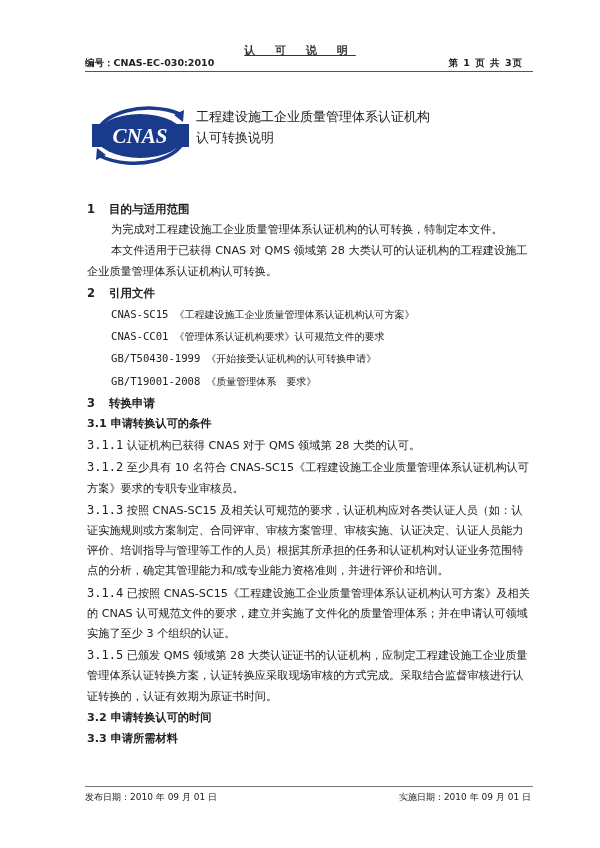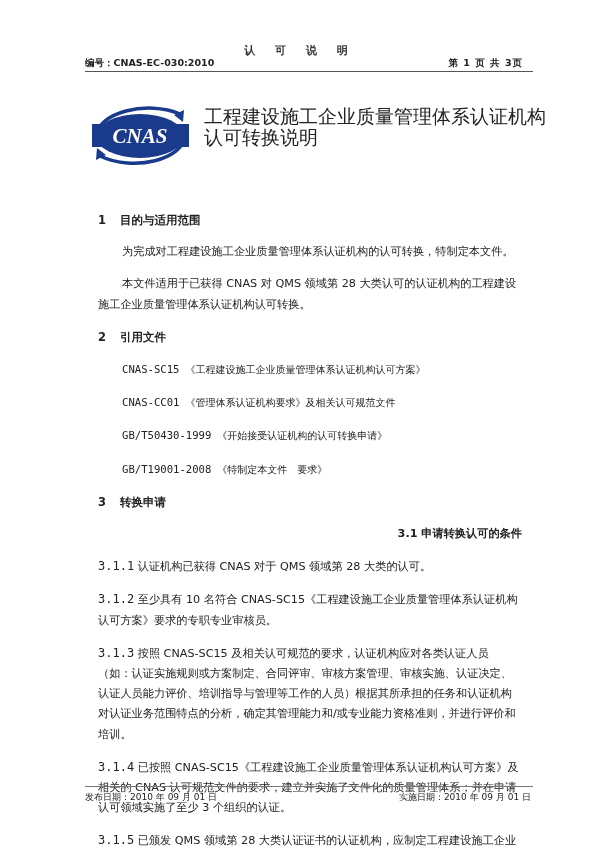--- a/index.html
+++ b/index.html
@@ -18,20 +18,21 @@
     .page-header-title {
       position: absolute;
       top: 43px;
       left: 0;
       width: 600px;
       text-align: center;
       font-size: 11px;
       font-weight: bold;
       letter-spacing: 8px;
       color: #333;
+      text-decoration: underline;
     }
     .page-header-row {
       position: absolute;
       top: 57px;
       left: 85px;
       width: 448px;
       height: 14px;
       font-size: 9.5px;
       color: #222;
       border-bottom: 1.5px solid #555;
@@ -41,40 +42,40 @@
 
     .logo {
       position: absolute;
       left: 88px;
       top: 100px;
       width: 105px;
       height: 70px;
     }
     .doc-title {
       position: absolute;
-      left: 204px;
+      left: 196px;
       top: 106px;
-      font-size: 19px;
+      font-size: 13px;
       line-height: 21px;
       color: #222;
     }
 
     .content {
       position: absolute;
       left: 86px;
       top: 198px;
       width: 448px;
       font-size: 11.2px;
       line-height: 20.2px;
       color: #222;
     }
-    .content p { margin: 12px; }
+    .content p { margin: 1px; }
     .h1 { font-weight: bold; font-size: 11.5px; }
     .h1 .num { display: inline-block; width: 22px; }
-    .h2 { font-weight: bold; text-align: right; }
+    .h2 { font-weight: bold; }
     .indent { text-indent: 24px; }
     .ref { padding-left: 24px; font-family: "DejaVu Sans Mono", monospace; font-size: 10.6px; }
     .ref .code { margin-right: 6px; }
     .ref .t { font-family: "DejaVu Sans", sans-serif; font-size: 10px; }
     .mono { font-family: "DejaVu Sans Mono", monospace; font-size: 12px; }
 
     .page-footer {
       position: absolute;
       top: 786px;
       left: 85px;
@@ -118,23 +119,23 @@
 </div>
 
 <div class="content">
 
   <p class="h1"><span class="num">1</span><span>目的与适用范围</span></p>
   <p class="indent">为完成对工程建设施工企业质量管理体系认证机构的认可转换，特制定本文件。</p>
   <p class="indent">本文件适用于已获得 CNAS 对 QMS 领域第 28 大类认可的认证机构的工程建设施工企业质量管理体系认证机构认可转换。</p>
 
   <p class="h1"><span class="num">2</span><span>引用文件</span></p>
   <p class="ref"><span class="code">CNAS-SC15</span><span class="t">《工程建设施工企业质量管理体系认证机构认可方案》</span></p>
-  <p class="ref"><span class="code">CNAS-CC01</span><span class="t">《管理体系认证机构要求》及相关认可规范文件</span></p>
+  <p class="ref"><span class="code">CNAS-CC01</span><span class="t">《管理体系认证机构要求》认可规范文件的要求</span></p>
   <p class="ref"><span class="code">GB/T50430-1999</span><span class="t">《开始接受认证机构的认可转换申请》</span></p>
-  <p class="ref"><span class="code">GB/T19001-2008</span><span class="t">《特制定本文件　要求》</span></p>
+  <p class="ref"><span class="code">GB/T19001-2008</span><span class="t">《质量管理体系　要求》</span></p>
 
   <p class="h1"><span class="num">3</span><span>转换申请</span></p>
   <p class="h2">3.1 申请转换认可的条件</p>
   <p><span class="mono">3.1.1</span> <span>认证机构已获得 CNAS 对于 QMS 领域第 28 大类的认可。</span></p>
   <p><span class="mono">3.1.2</span> <span>至少具有 10 名符合 CNAS-SC15《工程建设施工企业质量管理体系认证机构认可方案》要求的专职专业审核员。</span></p>
   <p><span class="mono">3.1.3</span> <span>按照 CNAS-SC15 及相关认可规范的要求，认证机构应对各类认证人员（如：认证实施规则或方案制定、合同评审、审核方案管理、审核实施、认证决定、认证人员能力评价、培训指导与管理等工作的人员）根据其所承担的任务和认证机构对认证业务范围特点的分析，确定其管理能力和/或专业能力资格准则，并进行评价和培训。</span></p>
   <p><span class="mono">3.1.4</span> <span>已按照 CNAS-SC15《工程建设施工企业质量管理体系认证机构认可方案》及相关的 CNAS 认可规范文件的要求，建立并实施了文件化的质量管理体系；并在申请认可领域实施了至少 3 个组织的认证。</span></p>
   <p><span class="mono">3.1.5</span> <span>已颁发 QMS 领域第 28 大类认证证书的认证机构，应制定工程建设施工企业质量管理体系认证转换方案，认证转换应采取现场审核的方式完成。采取结合监督审核进行认证转换的，认证有效期为原证书时间。</span></p>
   <p class="h2">3.2 申请转换认可的时间</p>
   <p class="h2">3.3 申请所需材料</p>

